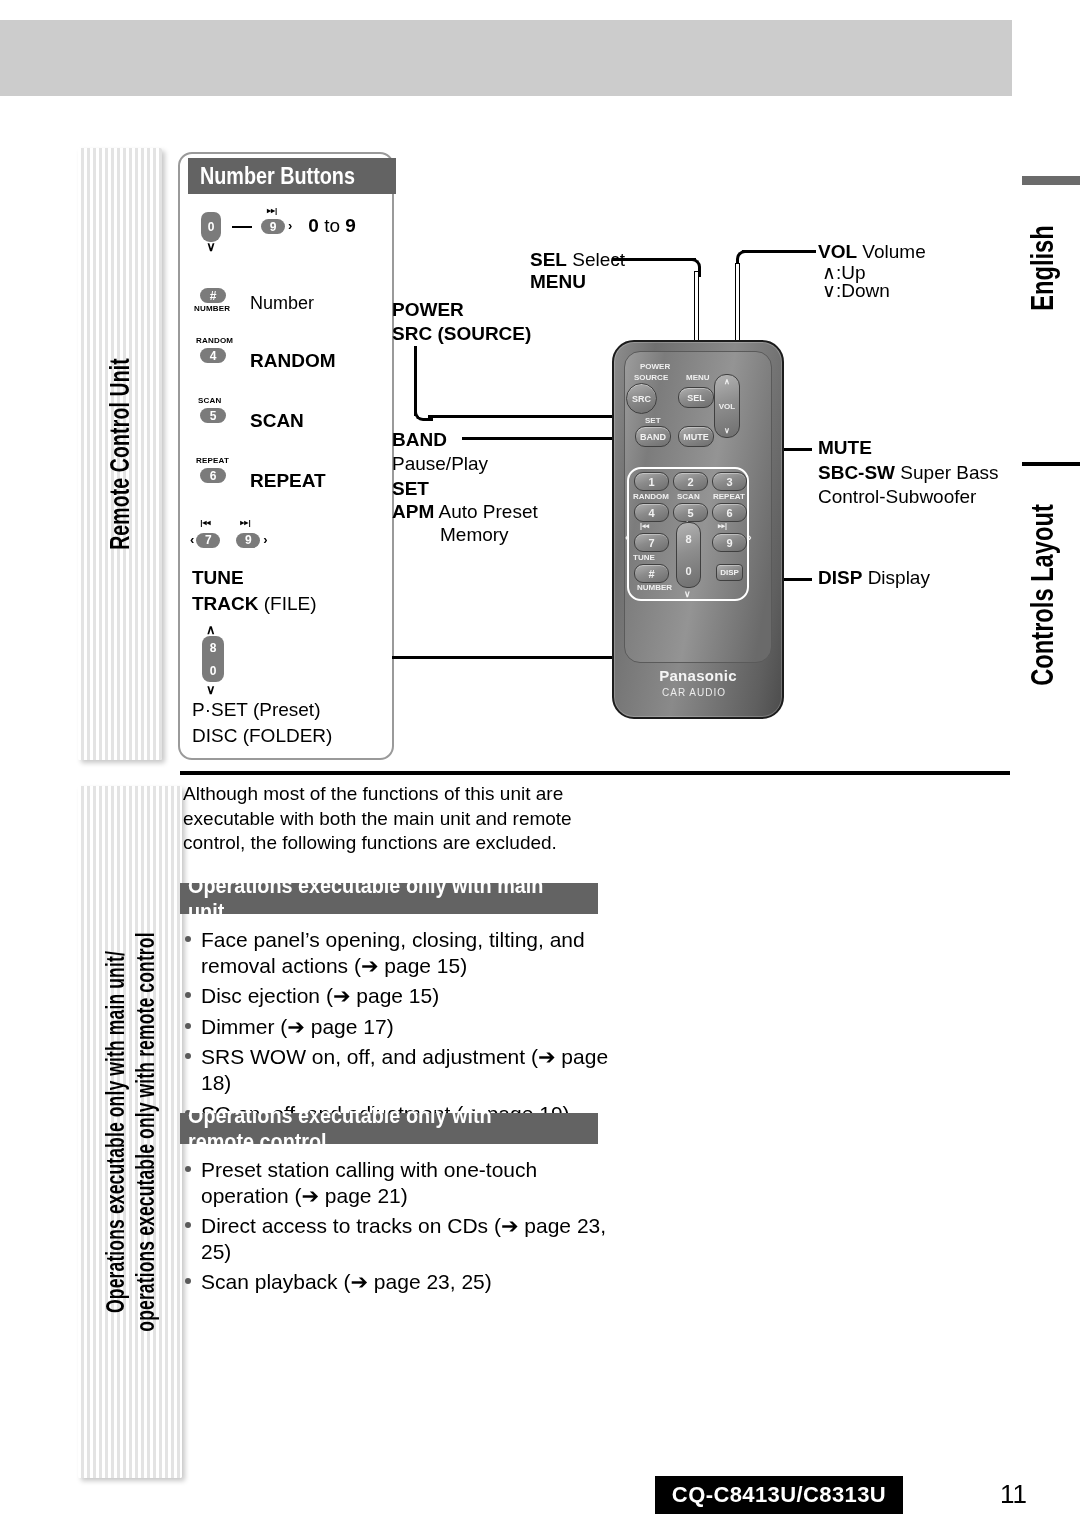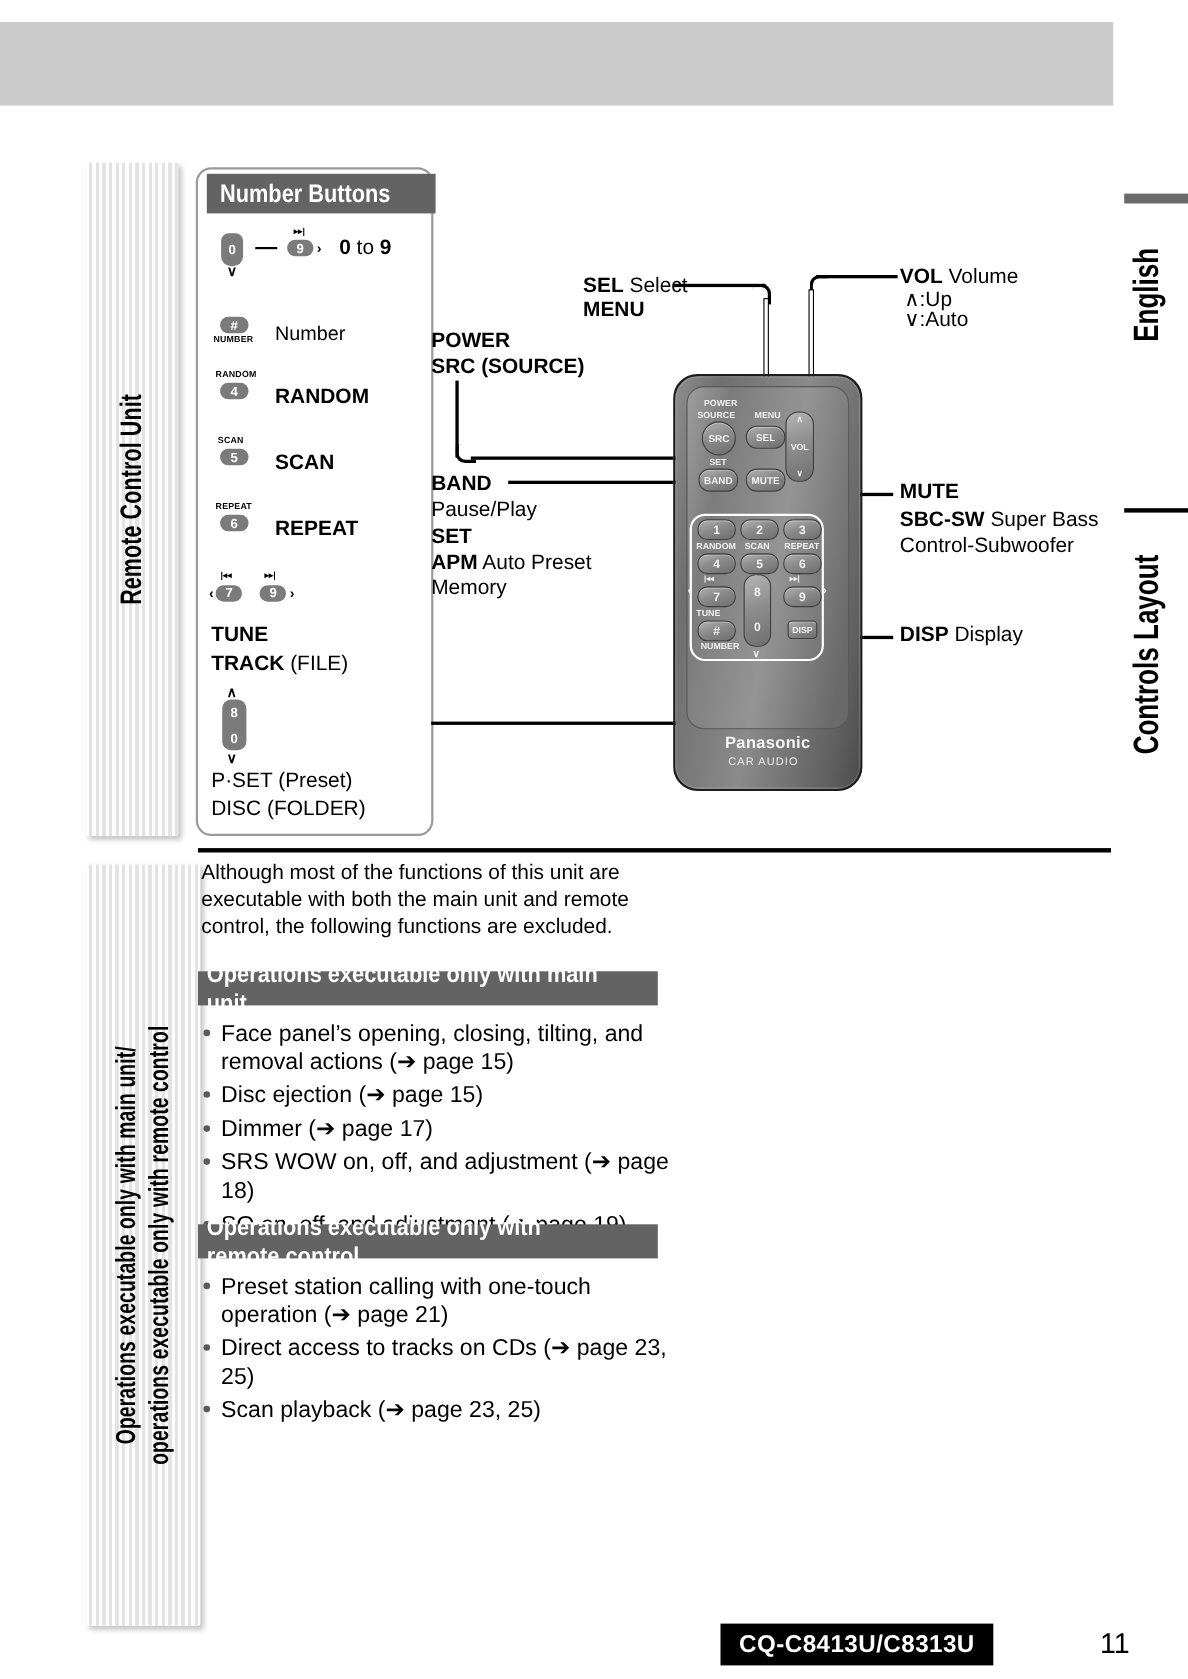--- a/index.html
+++ b/index.html
@@ -294,25 +294,25 @@
 <div class="lbl" style="left:530px;top:248px;"><b>SEL</b><span> Select</span></div>
 <div class="lbl" style="left:530px;top:270px;font-weight:bold;">MENU</div>
 
 <div class="lbl" style="left:392px;top:298px;font-weight:bold;">POWER</div>
 <div class="lbl" style="left:392px;top:322px;font-weight:bold;text-align:center;">SRC (SOURCE)</div>
 
 <div class="lbl" style="left:392px;top:428px;font-weight:bold;">BAND</div>
 <div class="lbl" style="left:392px;top:452px;">Pause/Play</div>
 <div class="lbl" style="left:392px;top:477px;font-weight:bold;">SET</div>
 <div class="lbl" style="left:392px;top:500px;"><b>APM</b><span> Auto Preset</span></div>
-<div class="lbl" style="left:392px;top:523px;">Memory</div>
+<div class="lbl" style="left:392px;top:523px;padding-left:48px;">Memory</div>
 
 <div class="lbl" style="left:818px;top:240px;"><b>VOL</b><span> Volume</span></div>
 <div class="lbl" style="left:822px;top:261px;">∧:Up</div>
-<div class="lbl" style="left:822px;top:279px;">∨:Auto</div>
+<div class="lbl" style="left:822px;top:279px;">∨:Down</div>
 
 <div class="lbl" style="left:818px;top:436px;font-weight:bold;">MUTE</div>
 <div class="lbl" style="left:818px;top:461px;"><b>SBC-SW</b><span> Super Bass</span></div>
 <div class="lbl" style="left:818px;top:485px;">Control-Subwoofer</div>
 
 <div class="lbl" style="left:818px;top:566px;"><b>DISP</b><span> Display</span></div>
 
 <div class="ln" style="left:612px;top:258px;width:84px;height:3px;"></div>
 <div class="abs" style="left:684px;top:258px;width:14px;height:16px;border-top:3px solid #000;border-right:3px solid #000;border-top-right-radius:9px;"></div>
 <div class="lnw" style="left:695px;top:272px;width:3px;height:124px;box-shadow:0 0 0 1px #000;"></div>
@@ -335,21 +335,21 @@
 <div class="abs" style="left:646px;top:645px;width:16px;height:14px;border-bottom:3px solid #000;border-left:3px solid #000;border-bottom-left-radius:9px;"></div>
 <div class="ln" style="left:392px;top:656px;width:256px;height:3px;"></div>
 
 <div class="abs" id="remote">
   <div id="remote-face"></div>
 
   <div class="rlbl" style="left:26px;top:20px;">POWER</div>
   <div class="rlbl" style="left:20px;top:31px;">SOURCE</div>
   <div class="rlbl" style="left:72px;top:31px;">MENU</div>
 
-  <div class="rbtn round" style="left:24px;top:41px;">SRC</div>
+  <div class="rbtn round" style="left:12px;top:41px;">SRC</div>
   <div class="rbtn oval" style="left:64px;top:45px;">SEL</div>
 
   <div class="rlbl" style="left:31px;top:74px;">SET</div>
   <div class="rbtn oval" style="left:21px;top:84px;">BAND</div>
   <div class="rbtn oval" style="left:64px;top:84px;">MUTE</div>
 
   <div id="volrocker">
     <span>∧</span>
     <span>VOL</span>
     <span>∨</span>

